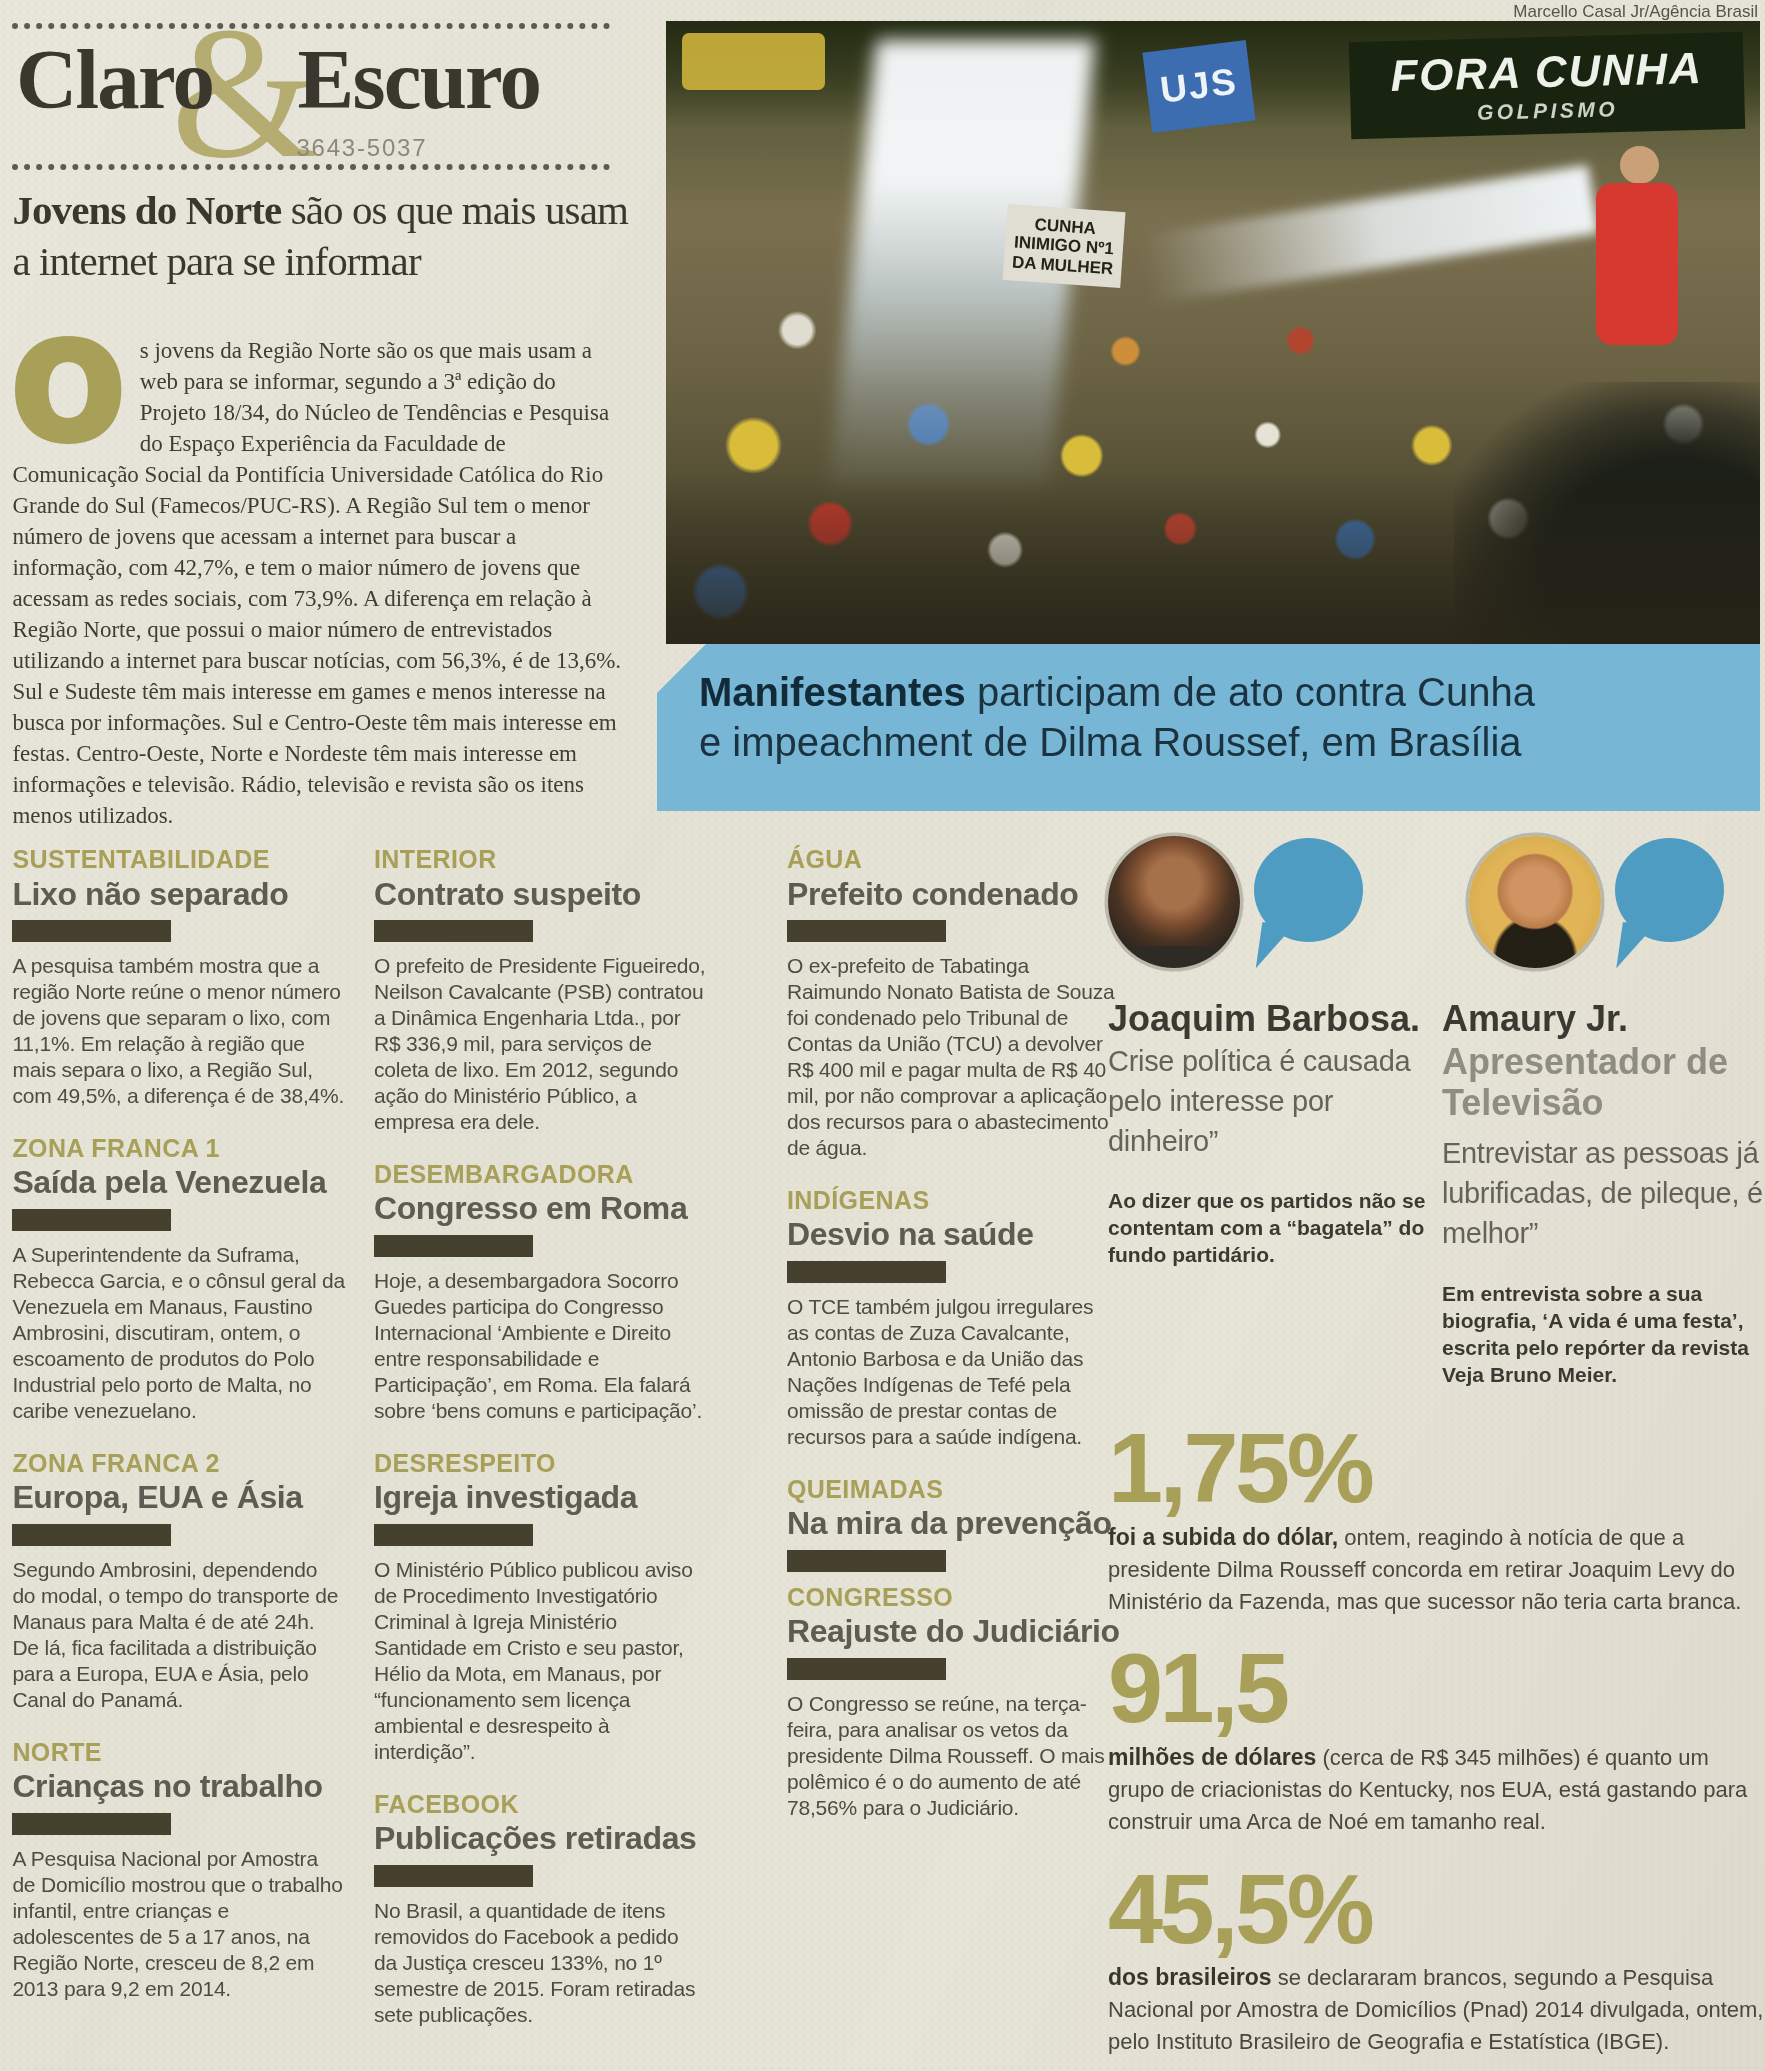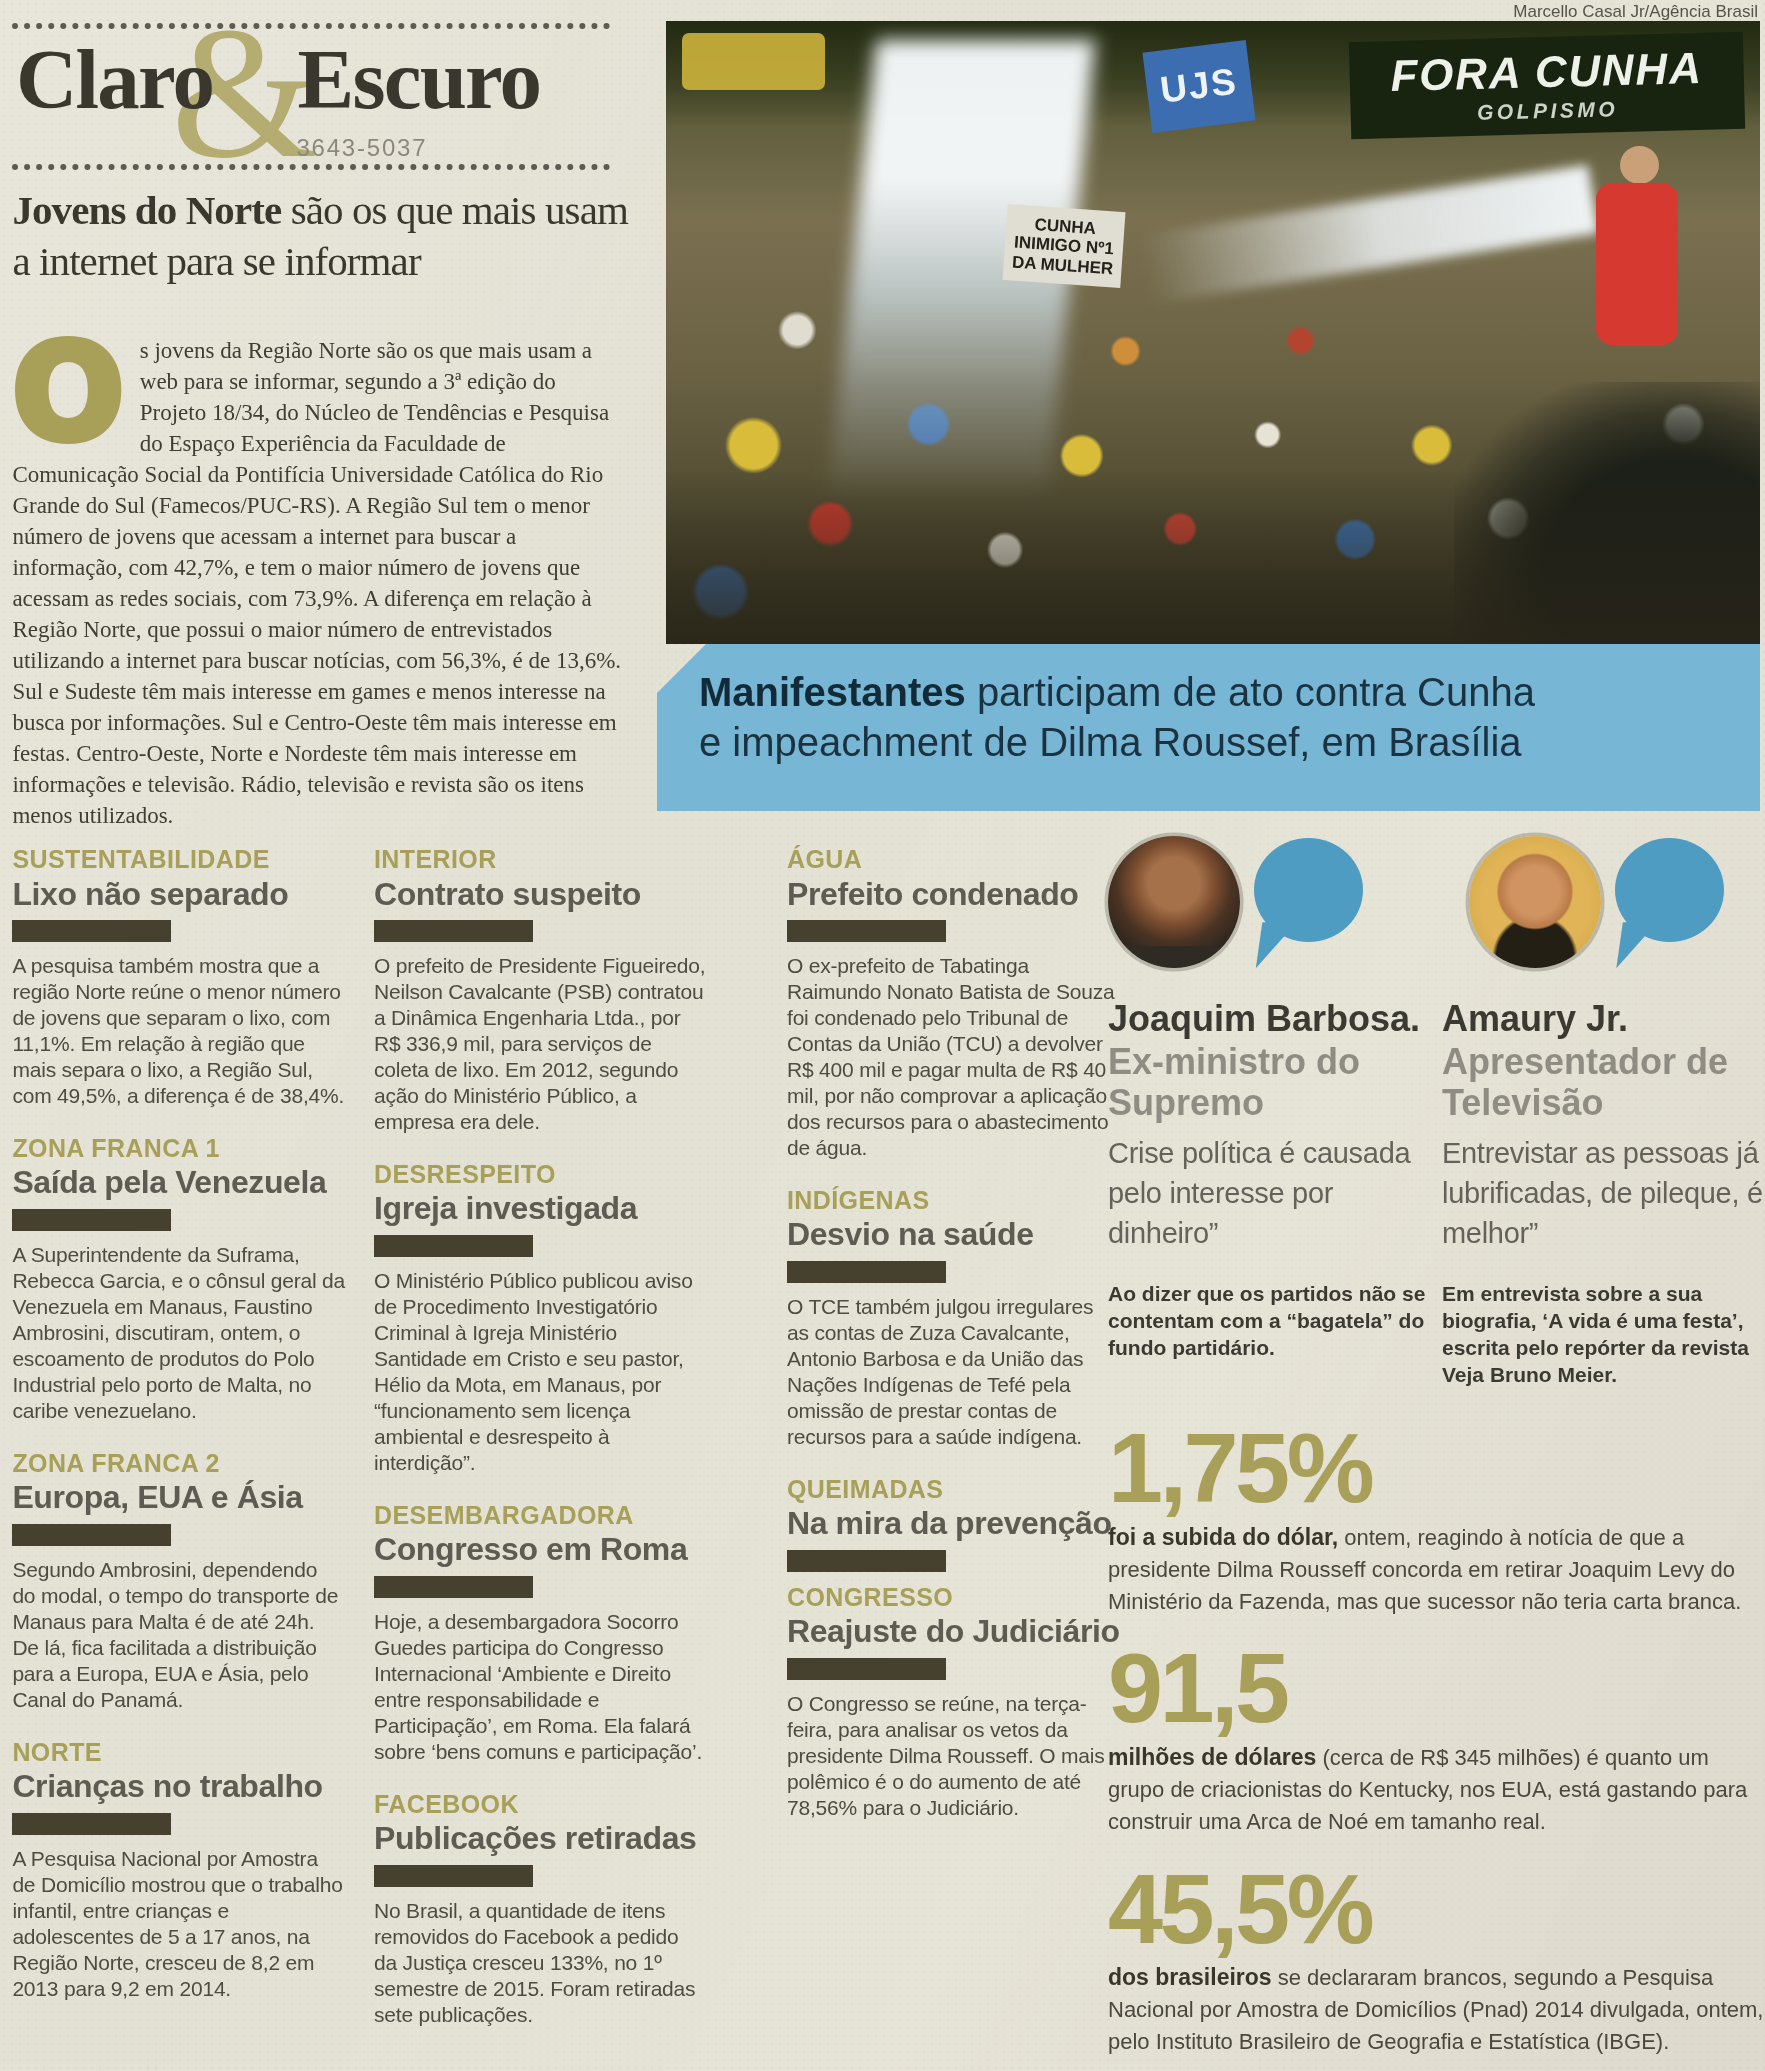--- a/index.html
+++ b/index.html
@@ -202,30 +202,30 @@
   </div>
 
   <div class="col col-2">
     <section>
       <h3 class="kicker">INTERIOR</h3>
       <h4 class="subhead">Contrato suspeito</h4>
       <div class="bar"></div>
       <p class="stext">O prefeito de Presidente Figueiredo, Neilson Cavalcante (PSB) contratou a Dinâmica Engenharia Ltda., por R$ 336,9 mil, para serviços de coleta de lixo. Em 2012, segundo ação do Ministério Público, a empresa era dele.</p>
     </section>
     <section>
+      <h3 class="kicker">DESEMBARGADORA</h3>
+      <h4 class="subhead">Congresso em Roma</h4>
+      <div class="bar"></div>
+      <p class="stext">Hoje, a desembargadora Socorro Guedes participa do Congresso Internacional ‘Ambiente e Direito entre responsabilidade e Participação’, em Roma. Ela falará sobre ‘bens comuns e participação’.</p>
+    </section>
+    <section>
       <h3 class="kicker">DESRESPEITO</h3>
       <h4 class="subhead">Igreja investigada</h4>
       <div class="bar"></div>
       <p class="stext">O Ministério Público publicou aviso de Procedimento Investigatório Criminal à Igreja Ministério Santidade em Cristo e seu pastor, Hélio da Mota, em Manaus, por “funcionamento sem licença ambiental e desrespeito à interdição”.</p>
-    </section>
-    <section>
-      <h3 class="kicker">DESEMBARGADORA</h3>
-      <h4 class="subhead">Congresso em Roma</h4>
-      <div class="bar"></div>
-      <p class="stext">Hoje, a desembargadora Socorro Guedes participa do Congresso Internacional ‘Ambiente e Direito entre responsabilidade e Participação’, em Roma. Ela falará sobre ‘bens comuns e participação’.</p>
     </section>
     <section>
       <h3 class="kicker">FACEBOOK</h3>
       <h4 class="subhead">Publicações retiradas</h4>
       <div class="bar"></div>
       <p class="stext">No Brasil, a quantidade de itens removidos do Facebook a pedido da Justiça cresceu 133%, no 1º semestre de 2015. Foram retiradas sete publicações.</p>
     </section>
   </div>
 
   <div class="col col-3">
@@ -255,21 +255,20 @@
   </div>
 
   <div class="quote quote-1">
     <div class="q-head">
       <div class="avatar avatar-jb"></div>
       <div class="bubble">
           <div class="tail"></div>
         </div>
     </div>
     <div class="q-name">Joaquim Barbosa.</div>
-    <div class="q-role">Ex-ministro do Supremo</div>
     <div class="q-quote">Crise política é causada pelo interesse por dinheiro”</div>
     <div class="q-note">Ao dizer que os partidos não se contentam com a “bagatela” do fundo partidário.</div>
   </div>
 
   <div class="quote quote-2">
     <div class="q-head">
       <div class="avatar avatar-am"></div>
       <div class="bubble">
           <div class="tail"></div>
         </div>

